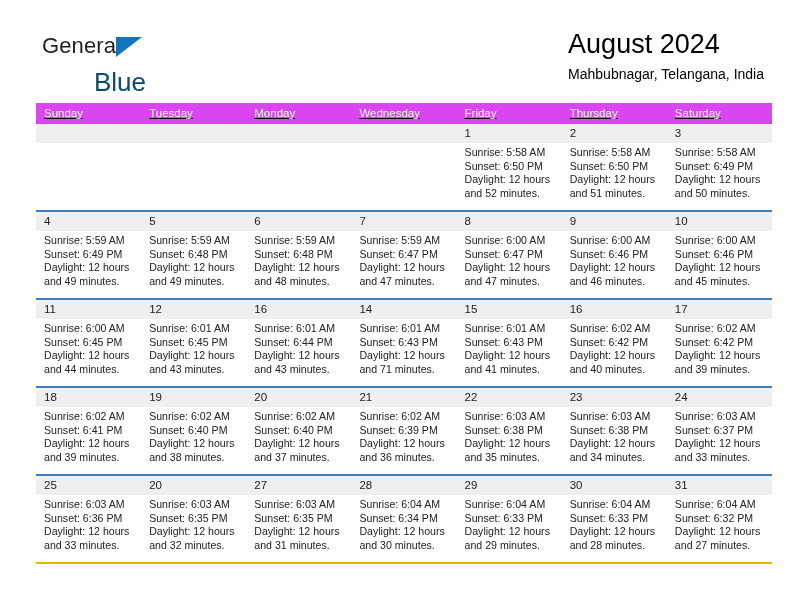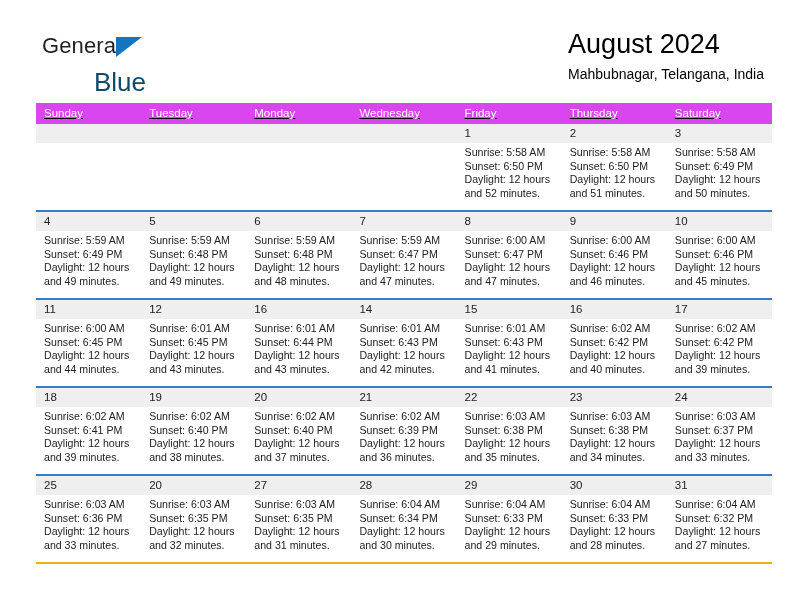--- a/index.html
+++ b/index.html
@@ -303,21 +303,21 @@
               <div>Daylight: 12 hours</div>
               <div>and 43 minutes.</div>
             </div>
           </div>
           <div class="cell">
             <div class="daynum-band">14</div>
             <div class="details">
               <div>Sunrise: 6:01 AM</div>
               <div>Sunset: 6:43 PM</div>
               <div>Daylight: 12 hours</div>
-              <div>and 42 minutes.</div>
+              <div>and 71 minutes.</div>
             </div>
           </div>
           <div class="cell">
             <div class="daynum-band">15</div>
             <div class="details">
               <div>Sunrise: 6:01 AM</div>
               <div>Sunset: 6:43 PM</div>
               <div>Daylight: 12 hours</div>
               <div>and 41 minutes.</div>
             </div>

